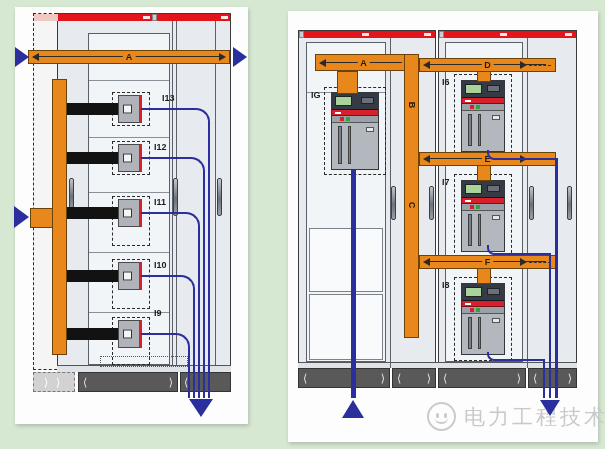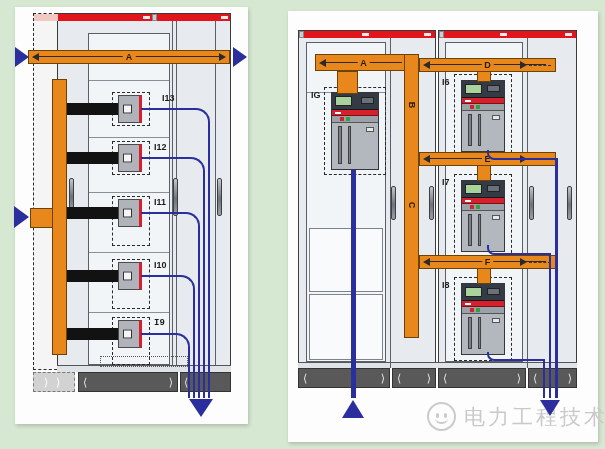--- a/index.html
+++ b/index.html
@@ -259,21 +259,21 @@
     <div class="mcb" style="left: 118px; top: 262px; width: 24px; height: 28px;">
       <span class="mcb-slot"></span>
     </div>
     <div class="flabel" style="left: 154px; top: 260px;">I10</div>
     <div class="wireL" style="left: 141px; top: 275px; width: 54px; height: 123px;"></div>
     <div class="blackbar" style="left: 66px; top: 328px; width: 53px; height: 12px;"></div>
     <div class="dashbox" style="left: 112px; top: 317px; width: 38px; height: 48px;"></div>
     <div class="mcb" style="left: 118px; top: 320px; width: 24px; height: 28px;">
       <span class="mcb-slot"></span>
     </div>
-    <div class="flabel" style="left: 154px; top: 318px; font-family: Liberation Mono, monospace;">I9</div>
+    <div class="flabel" style="left: 154px; top: 308px;">I9</div>
     <div class="wireL" style="left: 141px; top: 333px; width: 49px; height: 65px;"></div>
     <div class="dashbox" style="left: 324px; top: 87px; width: 62px; height: 88px;"></div>
     <div class="acb" style="left: 331px; top: 92px; width: 48px; height: 78px;">
       <div class="acb-head">
         <span class="acb-lcd"></span>
         <span class="acb-keys"></span>
       </div>
       <div class="acb-red">
         <span class="acb-dash"></span>
       </div>

